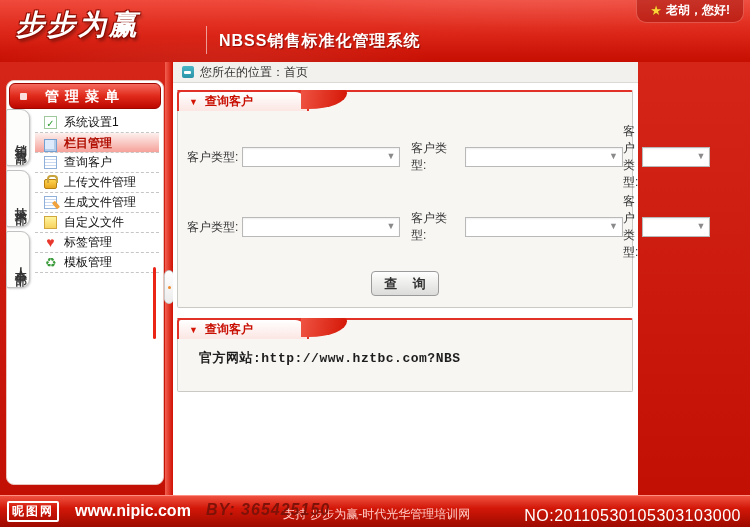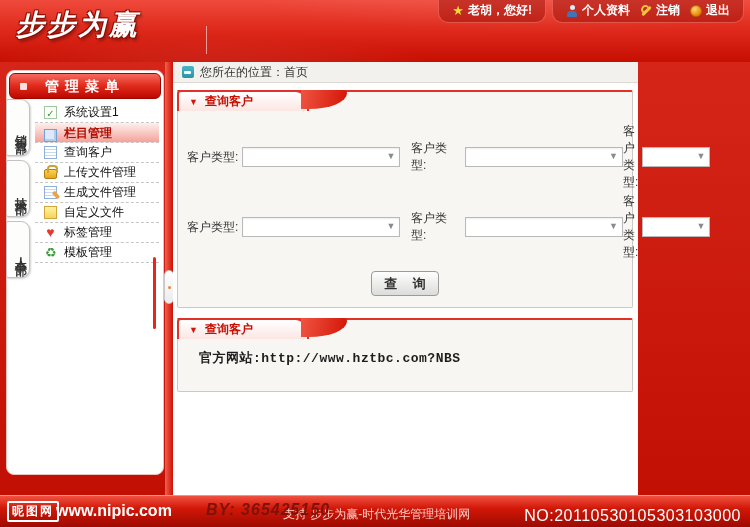--- a/index.html
+++ b/index.html
@@ -29,21 +29,21 @@
   .ic-person { position:relative; width:12px; height:12px; display:inline-block; }
   .ic-person::before { content:''; position:absolute; left:3.5px; top:0; width:5px; height:5px; border-radius:50%; background:#dcebfa; }
   .ic-person::after { content:''; position:absolute; left:1px; bottom:0; width:10px; height:6px; border-radius:4px 4px 1px 1px; background:#3f74b8; }
   .ic-wrench { position:relative; width:12px; height:12px; display:inline-block; }
   .ic-wrench::before { content:''; position:absolute; left:5px; top:0; width:3px; height:12px; background:#f5c33b; border-radius:2px; transform:rotate(45deg); }
   .ic-wrench::after { content:''; position:absolute; left:1px; top:0; width:5px; height:5px; border:2px solid #f5c33b; border-radius:50%; border-right-color:transparent; transform:rotate(45deg); }
   .ic-exit { width:12px; height:12px; border-radius:50%; display:inline-block;
              background:radial-gradient(circle at 35% 30%, #ffd27a, #e88a00 70%); border:1px solid #b56a00; }
 
   
-  .sidebar { position:absolute; left:6px; top:70px; width:158px; height:405px; background:#fff;
+  .sidebar { position:absolute; left:6px; top:80px; width:158px; height:405px; background:#fff;
              border:1px solid #e8c4bd; border-radius:8px; }
   .menu-title { position:absolute; left:2px; right:2px; top:2px; height:26px; line-height:24px;
                 background:linear-gradient(180deg,#f56b5e,#e02a1b 50%,#bd0800); border:1px solid #9e0600;
                 border-radius:6px; color:#fff; font-size:14px; font-weight:bold; letter-spacing:6px; text-align:center; }
   .menu-title-sq { position:absolute; left:10px; top:9px; width:7px; height:7px; background:#fff; opacity:.85; border-radius:1px; }
   .dept-tabs { position:absolute; left:-1px; top:28px; width:26px; display:flex; flex-direction:column; gap:4px; }
   .dept-tab { writing-mode:vertical-rl; text-orientation:upright; width:24px; height:57px;
               background:#fdfdfc; border:1px solid #c2c2c2; border-radius:2px 9px 9px 2px;
               font-size:12px; font-weight:bold; color:#333; letter-spacing:3px; text-align:center;
               box-shadow:1px 1px 2px rgba(0,0,0,.18); cursor:pointer; padding-top:6px; }
@@ -103,56 +103,43 @@
                text-indent:6px; cursor:pointer; font-family:inherit; }
   .panel-body2 { padding:29px 0 24px 21px; font-family:"Liberation Mono","DejaVu Sans Mono",monospace;
                  font-size:13px; font-weight:bold; color:#1d1d1d; letter-spacing:.5px; }
 
   
   .footer { position:absolute; left:0; right:0; bottom:0; height:32px;
             background:linear-gradient(180deg,#f05140 0%,#d21708 40%,#9d0a00 100%);
             border-top:1px solid #ff8f82; }
   .wm-site { position:absolute; left:7px; top:5px; font-size:12px; font-weight:bold; color:#fff;
              border:2px solid #fff; border-radius:2px; padding:0 3px; letter-spacing:2px; }
-  .wm-url { position:absolute; left:56px; top:6px; font-size:16px; font-weight:bold; color:#fff; }
+  .wm-url { position:absolute; left:75px; top:6px; font-size:16px; font-weight:bold; color:#fff; }
   .wm-by { position:absolute; left:206px; top:5px; font-size:16px; font-weight:bold; font-style:italic;
            color:#7d1209; z-index:2; letter-spacing:1px; }
   .ft-support { position:absolute; left:283px; top:10px; font-size:12px; color:#ffccc5; }
   .ft-serial { position:absolute; right:9px; top:11px; font-size:16px; color:#fff; letter-spacing:.5px; }
 </style>
 </head>
 <body>
 
 <div class="page">
 
   <div class="header">
     <div class="userbar">
       <div class="usergroup">
         <span class="ulink">
           <i class="ic-star">★</i>
           <span>老胡，您好!</span>
         </span>
       </div>
-      <div class="usergroup">
-        <span class="ulink">
-          <i class="ic-person"></i>
-          <span>个人资料</span>
-        </span>
-        <span class="ulink">
-          <i class="ic-wrench"></i>
-          <span>注销</span>
-        </span>
-        <span class="ulink">
-          <i class="ic-exit"></i>
-          <span>退出</span>
-        </span>
-      </div>
     </div>
     <div class="logo">步步为赢</div>
     <div class="logo-divider"></div>
+    <div class="app-title">NBSS销售标准化管理系统</div>
   </div>
 
   <div class="sidebar">
     <div class="menu-title">
       <span class="menu-title-sq"></span>
       <span>管理菜单</span>
     </div>
     <div class="dept-tabs">
       <div class="dept-tab">销售部</div>
       <div class="dept-tab">技术部</div>

